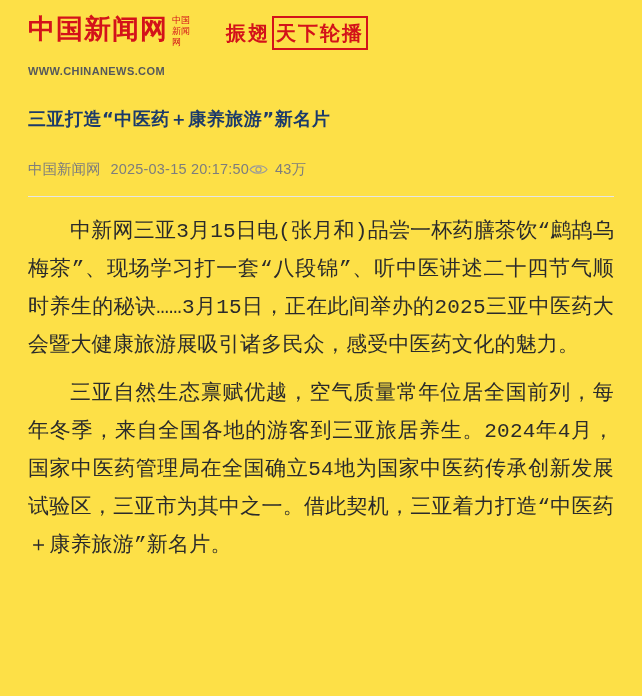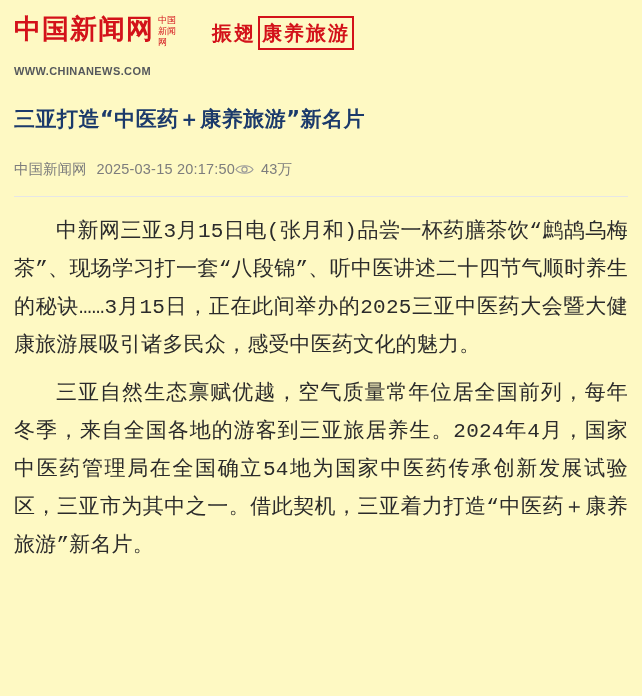--- a/index.html
+++ b/index.html
@@ -11,22 +11,22 @@
     width: 642px;
     height: 696px;
     font-family: "Liberation Sans", "DejaVu Sans", sans-serif;
     color: #222222;
     overflow: hidden;
   }
   .page {
     width: 642px;
     min-height: 696px;
     box-sizing: border-box;
-    padding: 0 14px;
-    background: #fef9c3;
+    padding: 0 28px;
+    background: #fde047;
     position: relative;
   }
 
   
   .masthead {
     display: flex;
     align-items: flex-start;
     padding-top: 14px;
     height: 58px;
   }
@@ -85,21 +85,21 @@
     border: 2px solid #d3121a;
     padding: 0 2px;
     margin-left: 2px;
   }
 
   
   .headline {
     margin: 28px 0 0 0;
     font-family: "DejaVu Sans", "Liberation Sans", sans-serif;
     font-weight: bold;
-    font-size: 21px;
+    font-size: 18px;
     line-height: 38px;
     color: #1b3a6b;
     letter-spacing: 0.5px;
   }
 
   
   .meta {
     display: flex;
     align-items: center;
     margin-top: 20px;
@@ -148,21 +148,21 @@
 
   <div class="masthead">
     <div class="logo-block">
       <div class="logo-row">
         <span class="logo-cn">中国新闻网</span>
         <span class="logo-sub">中国新闻网</span>
       </div>
       <div class="logo-url">WWW.CHINANEWS.COM</div>
     </div>
     <div class="slogan">
-      <span class="slogan-text">振翅</span><span class="slogan-text slogan-box">康养旅游</span>
+      <span class="slogan-text">振翅</span><span class="slogan-text slogan-box">天下轮播</span>
     </div>
   </div>
 
   <h1 class="headline">三亚打造“中医药＋康养旅游”新名片</h1>
 
   <div class="meta">
     <span class="meta-source">中国新闻网</span>
     <span class="meta-time">2025-03-15 20:17:50</span>
     <span class="eye-icon">
       <svg width="19" height="13" viewBox="0 0 19 13">

